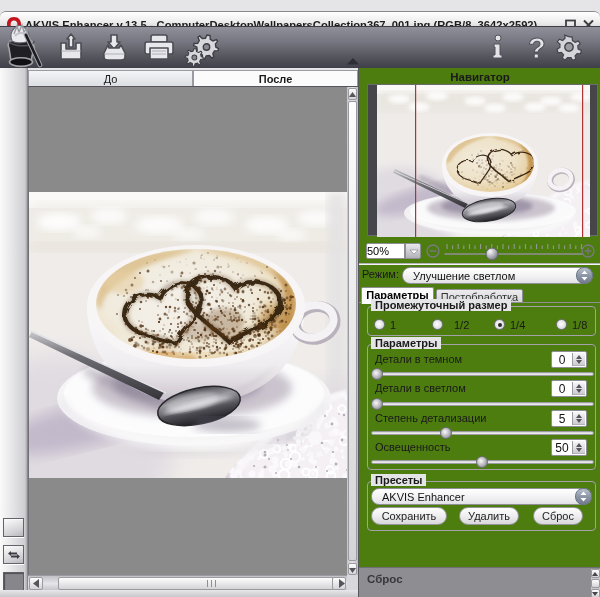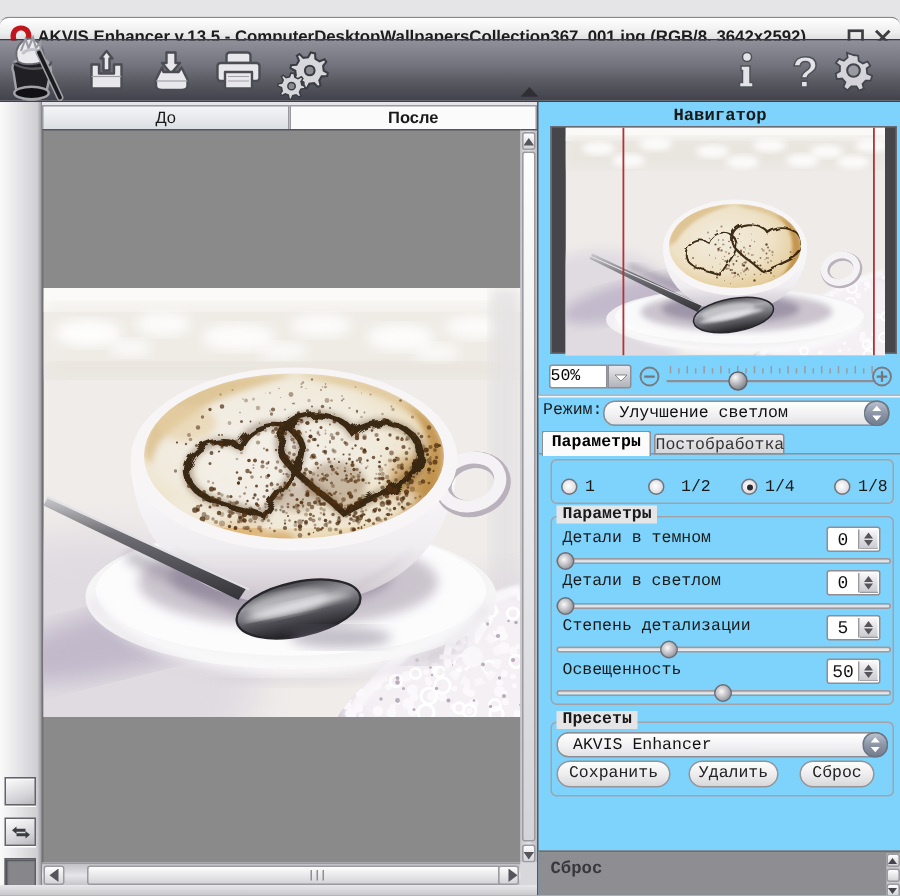--- a/index.html
+++ b/index.html
@@ -38,22 +38,22 @@
     background:linear-gradient(90deg,#c6c6ca,#e2e2e6 50%,#bebec2); border-top:1px solid #55555b;}
   .sbtn { position:absolute; background:linear-gradient(#fdfdfd,#d4d4d8);
     border:1px solid #9a9aa0; border-radius:2px; color:#55555b; text-align:center; }
   
   #hsb { left:28px; top:575px; width:319px; height:15px;
     background:linear-gradient(#c2c2c6,#e6e6ea 55%,#c6c6ca); border-top:1px solid #9a9aa0; }
   #corner { left:347px; top:575px; width:11px; height:15px; background:#d8d8dc; }
   #botframe { left:0; top:590px; width:358px; height:7px;
     background:linear-gradient(#e8e8ea,#c8c8cc); }
   
-  #panel { left:358px; top:68px; width:242px; height:529px; background:#7dd3fc;
-    border-left:1px solid #55555b;font-family:Liberation Mono, monospace; }
+  #panel { left:358px; top:68px; width:242px; height:529px; background:#4d7c0f;
+    border-left:1px solid #55555b; }
   #panel .hdr { left:0; top:3px; width:242px; text-align:center; font-size:11.5px;
     font-weight:bold; color:#1a1a1a; }
   #navbox { left:8px; top:16px; width:231px; height:152px; background:#46464a;
     border:1px solid #6a6a70; }
   .grp { position:absolute; border:1px solid #a2a2a8; border-radius:4px; }
   .grplbl { position:absolute; font-size:11px; font-weight:bold; color:#1a1a1a;
     background:#e5e5e7; padding:0 4px; }
   .lbl { position:absolute; font-size:11px; color:#1a1a1a; }
   .combo { position:absolute; height:17px; border:1px solid #8e8e94; border-radius:8px;
     background:linear-gradient(#ffffff,#f0f0f2 60%,#e2e2e6); font-size:11px; color:#111;
@@ -1559,20 +1559,21 @@
     <div class="abs combocap" style="left:217px; top:199px"></div>
     <svg class="abs" style="left:219px; top:201px" width="13" height="13" viewBox="0 0 13 13">
       <path d="M3.5,5 L6.5,1.5 L9.5,5 Z M3.5,8 L6.5,11.5 L9.5,8 Z" fill="#fff"></path>
     </svg>
 
     <div class="abs" style="left:0; top:234px; width:241px; height:1px; background:#8e8e94"></div>
     <div class="abs ptab" style="left:2px; top:219px; width:73px; height:17px; background:#fbfbfc; font-weight:bold; border-bottom:none">Параметры</div>
     <div class="abs ptab" style="left:77px; top:221px; width:87px; height:14px; background:linear-gradient(#ececee,#d6d6da); color:#333">Постобработка</div>
 
     <div class="abs grp" style="left:8px; top:238px; width:229px; height:30px"></div>
+    <div class="abs grplbl" style="left:12px; top:231px">Промежуточный размер</div>
     <div class="abs radio" style="left:15px; top:251px"></div>
       <div class="abs lbl" style="left:31px; top:251px">1</div>
     <div class="abs radio" style="left:73px; top:251px"></div>
       <div class="abs lbl" style="left:95px; top:251px">1/2</div>
     <div class="abs radio sel" style="left:135px; top:251px"></div>
       <div class="abs lbl" style="left:151px; top:251px">1/4</div>
     <div class="abs radio" style="left:197px; top:251px"></div>
       <div class="abs lbl" style="left:213px; top:251px">1/8</div>
 
     <div class="abs grp" style="left:8px; top:276px; width:229px; height:126px"></div>

